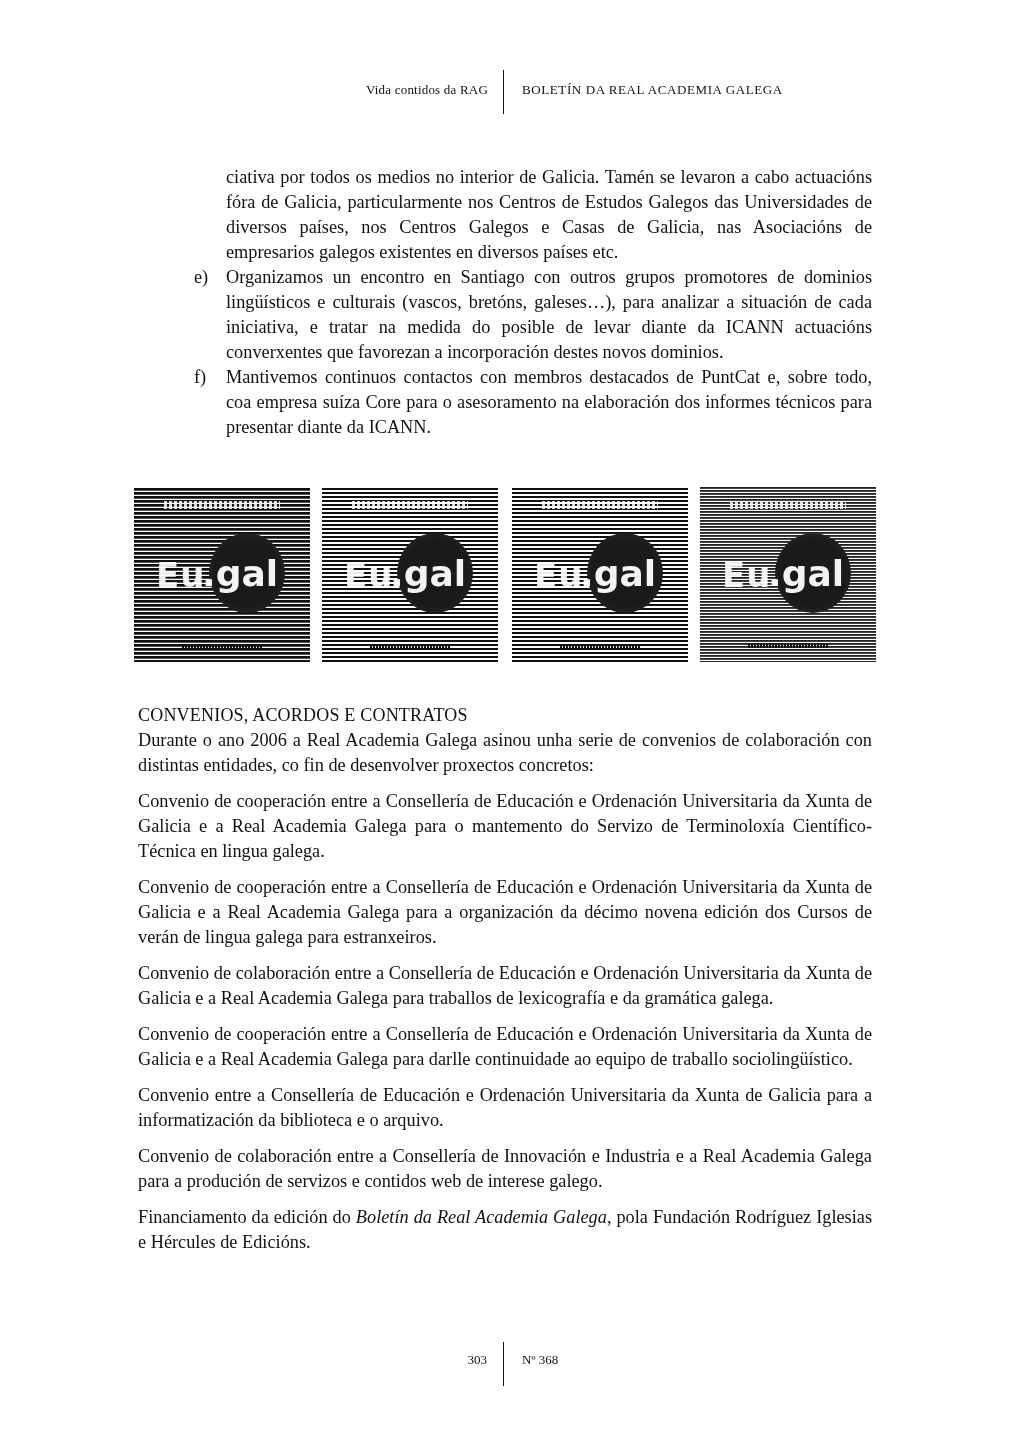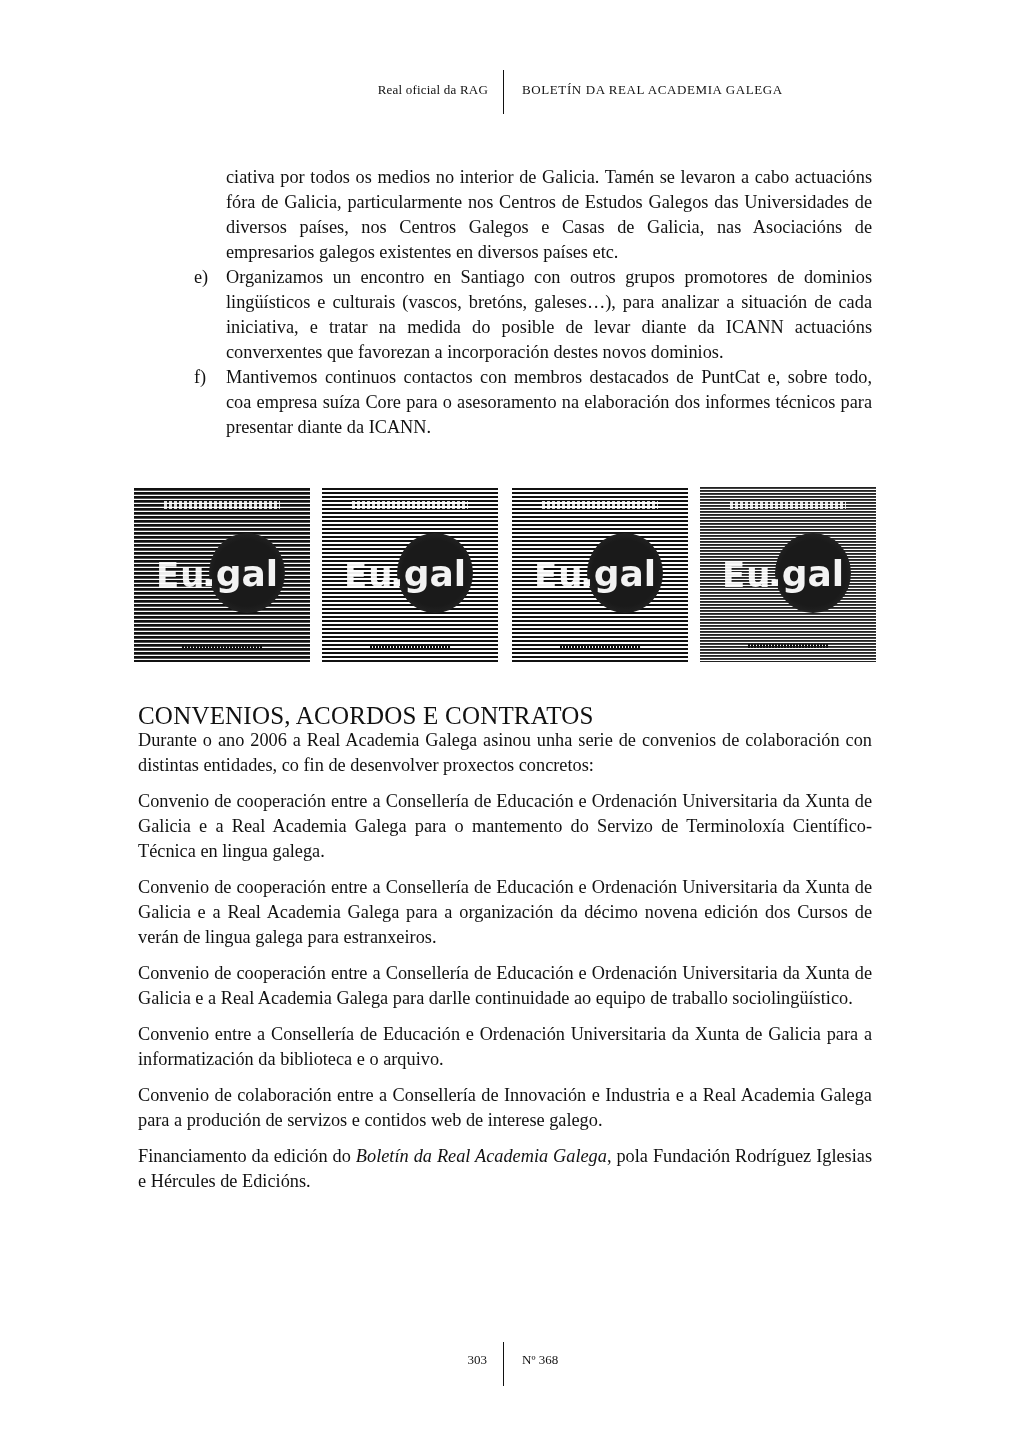--- a/index.html
+++ b/index.html
@@ -28,35 +28,35 @@
   .poster .gal { position: absolute; top: 66px; left: 68px; font-family: "DejaVu Sans", sans-serif;
          font-weight: bold; font-size: 36px; color: rgba(255,255,255,0.95); }
   .poster .url-strip { position: absolute; bottom: 14px; left: 48px; right: 48px; height: 4px;
          background: repeating-linear-gradient(90deg, #111 0 2px, transparent 2px 3px); }
   .p1 { left: 0; } .p1 .bg { background: repeating-linear-gradient(0deg, #111 0 2px, #fff 2px 3px, #555 3px 4px); }
   .p2 { left: 188px; } .p2 .bg { background: repeating-linear-gradient(0deg, #111 0 2px, #fff 2px 4px); }
   .p3 { left: 378px; } .p3 .bg { background: repeating-linear-gradient(0deg, #111 0 2px, #fff 2px 4px); }
   .p4 { left: 566px; } .p4 .bg { background: repeating-linear-gradient(0deg, #222 0 1px, #fff 1px 2px, #444 2px 3px); }
 
   .section { position: absolute; left: 138px; top: 703px; width: 734px; }
-  .section-title { font-size: 25px; line-height: 25px; letter-spacing: 0.2px; }
+  .section-title { font-size: 18px; line-height: 25px; letter-spacing: 0.2px; }
   .para { text-align: justify; margin: 0; }
   .para + .para { margin-top: 11px; }
   .intro { margin-bottom: 4px; }
 
   .folio { position: absolute; top: 1342px; left: 0; width: 1010px; height: 44px; }
   .folio-num { position: absolute; right: 523px; top: 10px; font-size: 13px; font-weight: normal; }
   .folio-rule { position: absolute; left: 503px; top: 0; width: 1px; height: 44px; background: #111; }
   .folio-issue { position: absolute; left: 522px; top: 10px; font-size: 13px; }
 </style>
 </head>
 <body>
 
 <div class="running-head">
-  <span class="rh-left">Real oficial da RAG</span>
+  <span class="rh-left">Vida contidos da RAG</span>
   <span class="rh-rule"></span>
   <span class="rh-right">BOLETÍN DA REAL ACADEMIA GALEGA</span>
 </div>
 
 <div class="list-block body-text">
   <div class="list-cont">ciativa por todos os medios no interior de Galicia. Tamén se levaron a cabo actuacións fóra de Galicia, particularmente nos Centros de Estudos Galegos das Universidades de diversos países, nos Centros Galegos e Casas de Galicia, nas Asociacións de empresarios galegos existentes en diversos países etc.</div>
   <div class="list-item">
     <span class="list-label">e)</span>
     <span>Organizamos un encontro en Santiago con outros grupos promotores de dominios lingüísticos e culturais (vascos, bretóns, galeses…), para analizar a situación de cada iniciativa, e tratar na medida do posible de levar diante da ICANN actuacións converxentes que favorezan a incorporación destes novos dominios.</span>
   </div>
@@ -99,20 +99,21 @@
     <span class="gal">.gal</span>
     <div class="url-strip"></div>
   </div>
 </div>
 
 <div class="section body-text">
   <div class="section-title">CONVENIOS, ACORDOS E CONTRATOS</div>
   <p class="para intro">Durante o ano 2006 a Real Academia Galega asinou unha serie de convenios de colaboración con distintas entidades, co fin de desenvolver proxectos concretos:</p>
   <p class="para">Convenio de cooperación entre a Consellería de Educación e Ordenación Universitaria da Xunta de Galicia e a Real Academia Galega para o mantemento do Servizo de Terminoloxía Científico-Técnica en lingua galega.</p>
   <p class="para">Convenio de cooperación entre a Consellería de Educación e Ordenación Universitaria da Xunta de Galicia e a Real Academia Galega para a organización da décimo novena edición dos Cursos de verán de lingua galega para estranxeiros.</p>
+  <p class="para">Convenio de colaboración entre a Consellería de Educación e Ordenación Universitaria da Xunta de Galicia e a Real Academia Galega para traballos de lexicografía e da gramática galega.</p>
   <p class="para">Convenio de cooperación entre a Consellería de Educación e Ordenación Universitaria da Xunta de Galicia e a Real Academia Galega para darlle continuidade ao equipo de traballo sociolingüístico.</p>
   <p class="para">Convenio entre a Consellería de Educación e Ordenación Universitaria da Xunta de Galicia para a informatización da biblioteca e o arquivo.</p>
   <p class="para">Convenio de colaboración entre a Consellería de Innovación e Industria e a Real Academia Galega para a produción de servizos e contidos web de interese galego.</p>
   <p class="para"><span>Financiamento da edición do </span><em>Boletín da Real Academia Galega</em><span>, pola Fundación Rodríguez Iglesias e Hércules de Edicións.</span></p>
 </div>
 
 <div class="folio">
   <span class="folio-num">303</span>
   <span class="folio-rule"></span>
   <span class="folio-issue">Nº 368</span>

